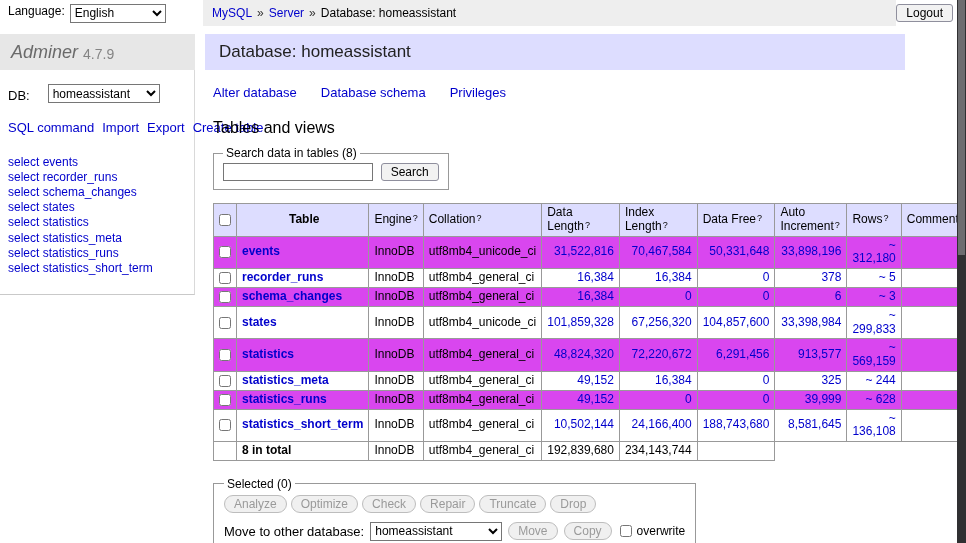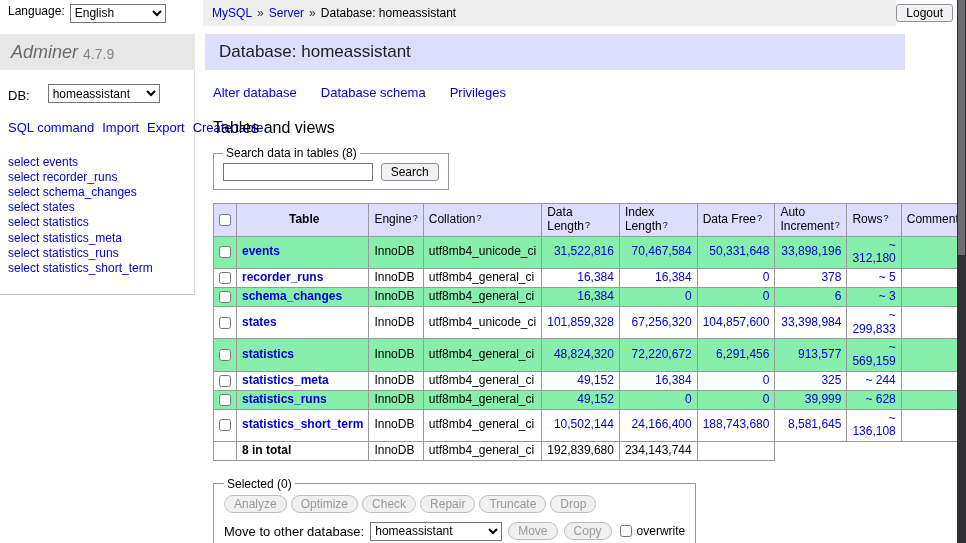--- a/index.html
+++ b/index.html
@@ -62,21 +62,21 @@
   .search-fs { display: inline-block; margin: 9px 0 0 8px; border: 1px solid #999; padding: 3px 9px 8px; }
   .search-fs legend { font-size: 12px; padding: 0 3px; }
   .search-input { width: 150px; height: 18px; border: 1px solid #767676; font-size: 12px; padding: 1px 3px; margin-right: 4px; }
 
   table.tables { border-collapse: collapse; margin: 13px 0 0 8px; font-size: 12px; line-height: 1.15; }
   .tables th, .tables td { border: 1px solid #999; padding: 2px 5px; }
   .tables thead th { background: #ddddff; font-weight: 400; text-align: left; }
   .tables thead th.col-table { font-weight: 700; text-align: center; padding-left: 8px; }
   .tables th.check, .tables td.check { width: 19px; text-align: center; padding: 1px 3px; }
   .tables td.num { text-align: right; }
-  .tables tbody tr.odd td { background: #86efac; }
+  .tables tbody tr.odd td { background: #d946ef; }
   .tables td.name a { font-weight: 700; }
   .tables tr.total td.name { font-weight: 700; }
   .hint { font-size: 9px; vertical-align: top; margin-left: 1px; color: #000; }
   .tables thead th:nth-child(2) { min-width: 112px; }
   .tables thead th:nth-child(4) { min-width: 96px; }
   .tables thead th:nth-child(5) { min-width: 64px; }
   .tables thead th:nth-child(6) { min-width: 68px; }
   .tables thead th:nth-child(7) { min-width: 60px; }
   .tables thead th:nth-child(8) { min-width: 72px; }
   .tables thead th:nth-child(9) { min-width: 46px; }

